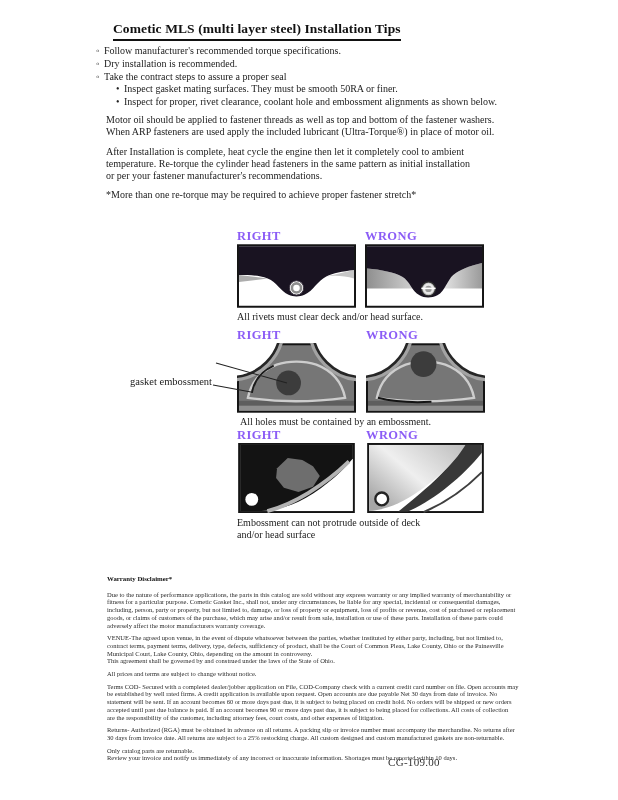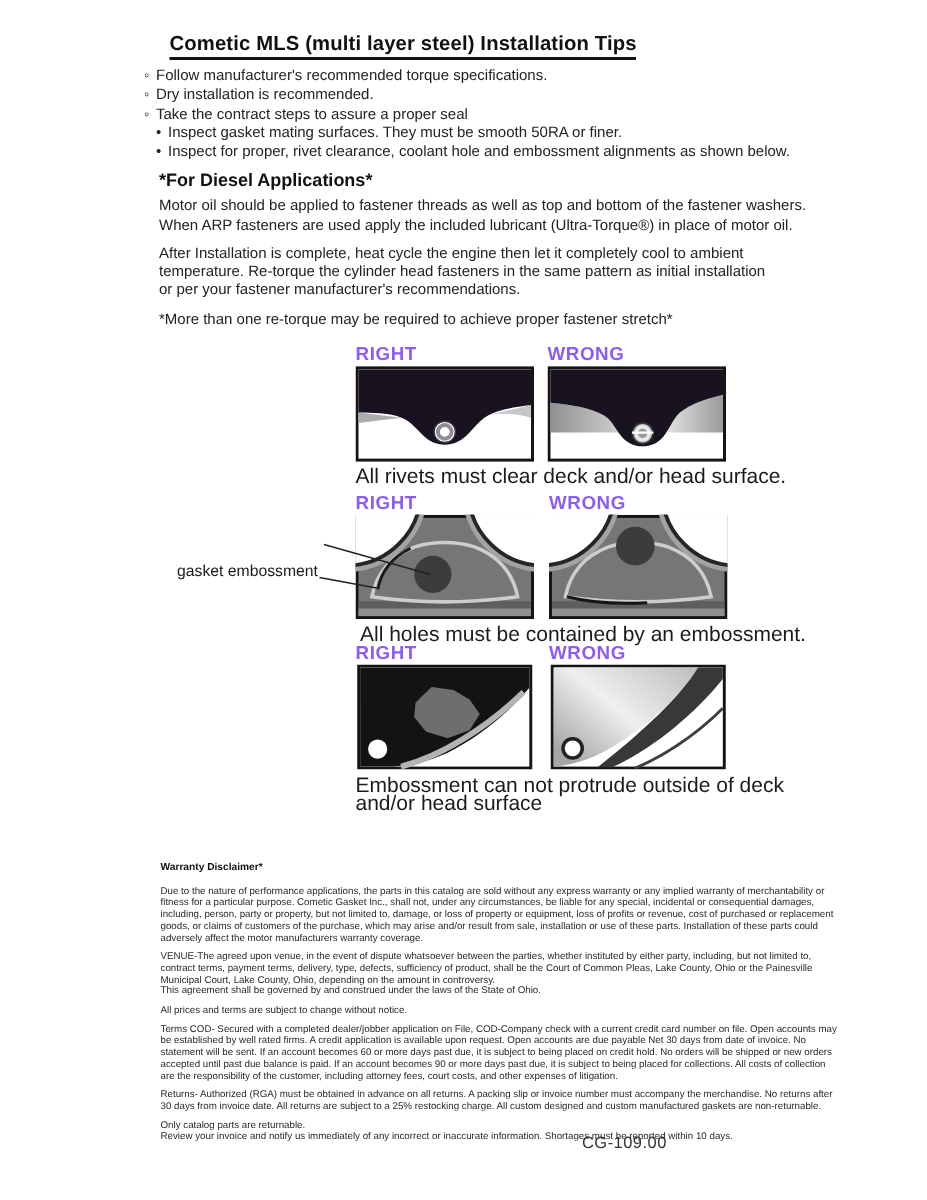--- a/index.html
+++ b/index.html
@@ -1,44 +1,44 @@
 <!DOCTYPE html>
 <html><head>
 <meta charset="utf-8">
 <style>
   html,body{margin:0;padding:0;background:#fff;}
   .page{position:relative;width:618px;height:800px;background:#ffffff;overflow:hidden;
-        font-family:Liberation Sans, sans-serif;color:#1c1c1c;border-radius:26px;}
+        font-family:Liberation Serif, serif;color:#1c1c1c;border-radius:26px;}
   .pre{white-space:pre-line;}
 
   .title{position:absolute;left:113px;top:21px;font-size:13.5px;font-weight:bold;
          color:#111;border-bottom:2px solid #111;padding-bottom:2px;letter-spacing:.1px;}
 
   .bullets{position:absolute;left:96px;top:45px;font-size:10px;line-height:12.8px;color:#222;width:500px;}
   .b{white-space:nowrap;}
   .b .g{display:inline-block;width:8px;color:#222;}
-  .b.sub{margin-left:8px;}
+  .b.sub{margin-left:20px;}
 
   .diesel{position:absolute;left:106px;top:114px;width:470px;font-size:10px;line-height:12.3px;color:#222;}
   .diesel .h{font-size:12px;font-weight:bold;color:#111;margin-bottom:6px;}
   .diesel .p{margin-bottom:7px;}
 
   .dlabel{position:absolute;font-size:12.5px;font-weight:bold;color:#8b5cf6;
           letter-spacing:.4px;width:119px;}
   .lr1a{left:237px;top:229px;} .lr1b{left:365px;top:229px;}
   .lr2a{left:237px;top:328px;} .lr2b{left:366px;top:328px;}
   .lr3a{left:237px;top:428px;} .lr3b{left:366px;top:428px;}
 
   .panel{position:absolute;width:119px;}
   .p1a{left:237px;top:244px;height:64px;} .p1b{left:365px;top:244px;height:64px;}
   .p2a{left:237px;top:343px;height:70px;} .p2b{left:366px;top:343px;height:70px;}
   .p3a{left:237px;top:443px;height:70px;} .p3b{left:366px;top:443px;height:70px;}
   .panel svg{display:block;width:100%;height:100%;}
 
-  .caption{position:absolute;font-size:14px;color:#1b1b1b;line-height:12px;}
+  .caption{position:absolute;font-size:10px;color:#1b1b1b;line-height:12px;}
   .cap1{left:237px;top:311px;} .cap2{left:240px;top:416px;} .cap3{left:237px;top:517px;}
 
   .callout{position:absolute;right:406px;text-align:right;font-size:10.5px;line-height:11.5px;color:#1b1b1b;}
   .co1{top:341px;} .co2{top:376px;}
 
   .leaders{position:absolute;left:0;top:0;width:618px;height:800px;pointer-events:none;}
 
   .legal{position:absolute;left:107px;top:575px;width:472px;font-size:6.5px;line-height:7.7px;color:#2a2a2a;}
   .legal .lh{font-weight:bold;font-size:6.8px;margin-bottom:8px;color:#111;}
   .legal .lp{margin-bottom:5px;}
@@ -54,21 +54,20 @@
 
   <div class="bullets">
     <div class="b"><span class="g">◦</span><span>Follow manufacturer's recommended torque specifications.</span></div>
     <div class="b"><span class="g">◦</span><span>Dry installation is recommended.</span></div>
     <div class="b"><span class="g">◦</span><span>Take the contract steps to assure a proper seal</span></div>
     <div class="b sub"><span class="g">•</span><span>Inspect gasket mating surfaces.  They must be smooth 50RA or finer.</span></div>
     <div class="b sub"><span class="g">•</span><span>Inspect for proper, rivet clearance, coolant hole and embossment alignments as shown below.</span></div>
   </div>
 
   <div class="diesel">
-    <div class="h">*For Diesel Applications*</div>
     <div class="p pre">Motor oil should be applied to fastener threads as well as top and bottom of the fastener washers.
 When ARP fasteners are used apply the included lubricant (Ultra-Torque®) in place of motor oil.</div>
     <div class="p pre">After Installation is complete, heat cycle the engine then let it completely cool to ambient
 temperature. Re-torque the cylinder head fasteners in the same pattern as initial installation
 or per your fastener manufacturer's recommendations.</div>
     <div class="p">*More than one re-torque may be required to achieve proper fastener stretch*</div>
   </div>
 
   <div class="dlabel lr1a">RIGHT</div>
   <div class="dlabel lr1b">WRONG</div>

